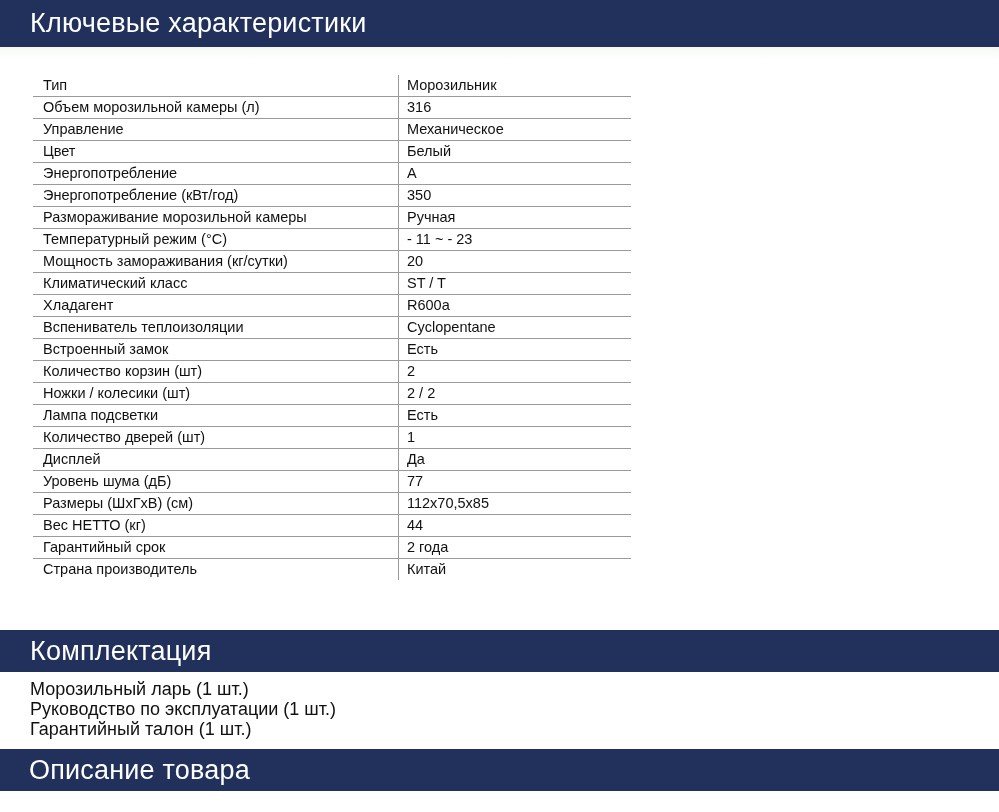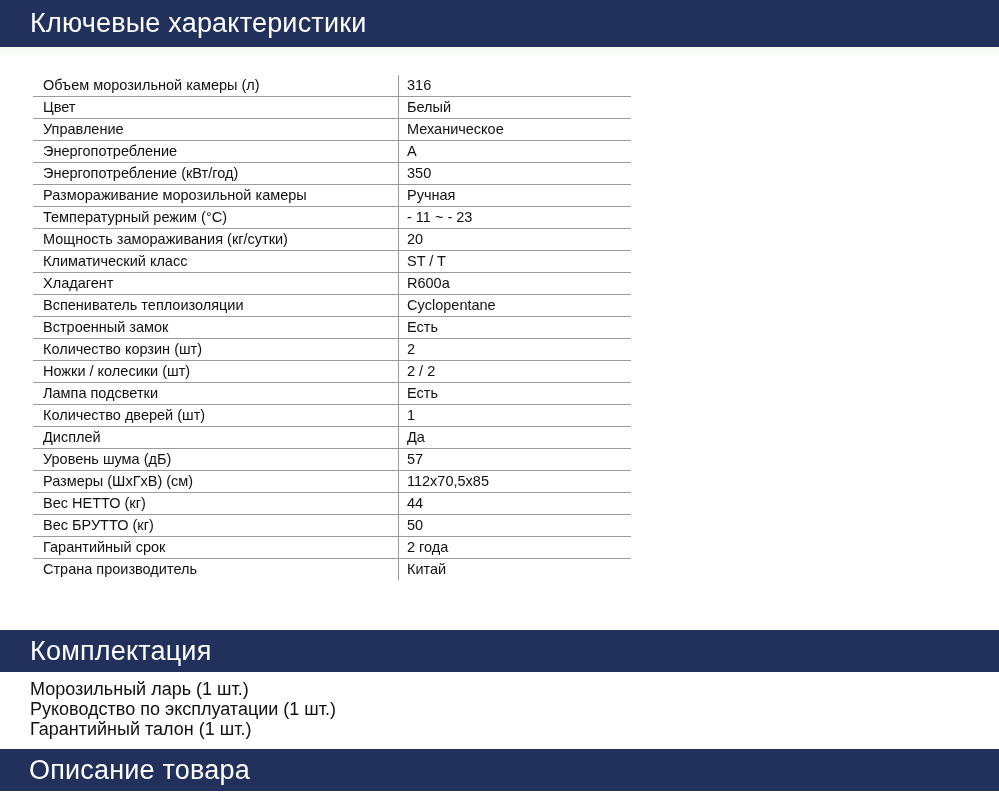--- a/index.html
+++ b/index.html
@@ -116,32 +116,36 @@
 
   <div class="section-bar" id="bar-key">
     <span class="section-title">Ключевые характеристики</span>
   </div>
 
   <div class="ghost-strip"></div>
 
   <table class="spec-table">
     <tbody>
         <tr>
+          <td class="spec-name">Тип</td>
+          <td class="spec-value">Морозильник</td>
+        </tr>
+        <tr>
           <td class="spec-name">Объем морозильной камеры (л)</td>
           <td class="spec-value">316</td>
         </tr>
         <tr>
+          <td class="spec-name">Управление</td>
+          <td class="spec-value">Механическое</td>
+        </tr>
+        <tr>
           <td class="spec-name">Цвет</td>
           <td class="spec-value">Белый</td>
         </tr>
         <tr>
-          <td class="spec-name">Управление</td>
-          <td class="spec-value">Механическое</td>
-        </tr>
-        <tr>
           <td class="spec-name">Энергопотребление</td>
           <td class="spec-value">A</td>
         </tr>
         <tr>
           <td class="spec-name">Энергопотребление (кВт/год)</td>
           <td class="spec-value">350</td>
         </tr>
         <tr>
           <td class="spec-name">Размораживание морозильной камеры</td>
           <td class="spec-value">Ручная</td>
@@ -185,33 +189,29 @@
         <tr>
           <td class="spec-name">Количество дверей (шт)</td>
           <td class="spec-value">1</td>
         </tr>
         <tr>
           <td class="spec-name">Дисплей</td>
           <td class="spec-value">Да</td>
         </tr>
         <tr>
           <td class="spec-name">Уровень шума (дБ)</td>
-          <td class="spec-value">57</td>
+          <td class="spec-value">77</td>
         </tr>
         <tr>
           <td class="spec-name">Размеры (ШхГхВ) (см)</td>
           <td class="spec-value">112x70,5x85</td>
         </tr>
         <tr>
           <td class="spec-name">Вес НЕТТО (кг)</td>
           <td class="spec-value">44</td>
-        </tr>
-        <tr>
-          <td class="spec-name">Вес БРУТТО (кг)</td>
-          <td class="spec-value">50</td>
         </tr>
         <tr>
           <td class="spec-name">Гарантийный срок</td>
           <td class="spec-value">2 года</td>
         </tr>
         <tr>
           <td class="spec-name">Страна производитель</td>
           <td class="spec-value">Китай</td>
         </tr>
       </tbody>

